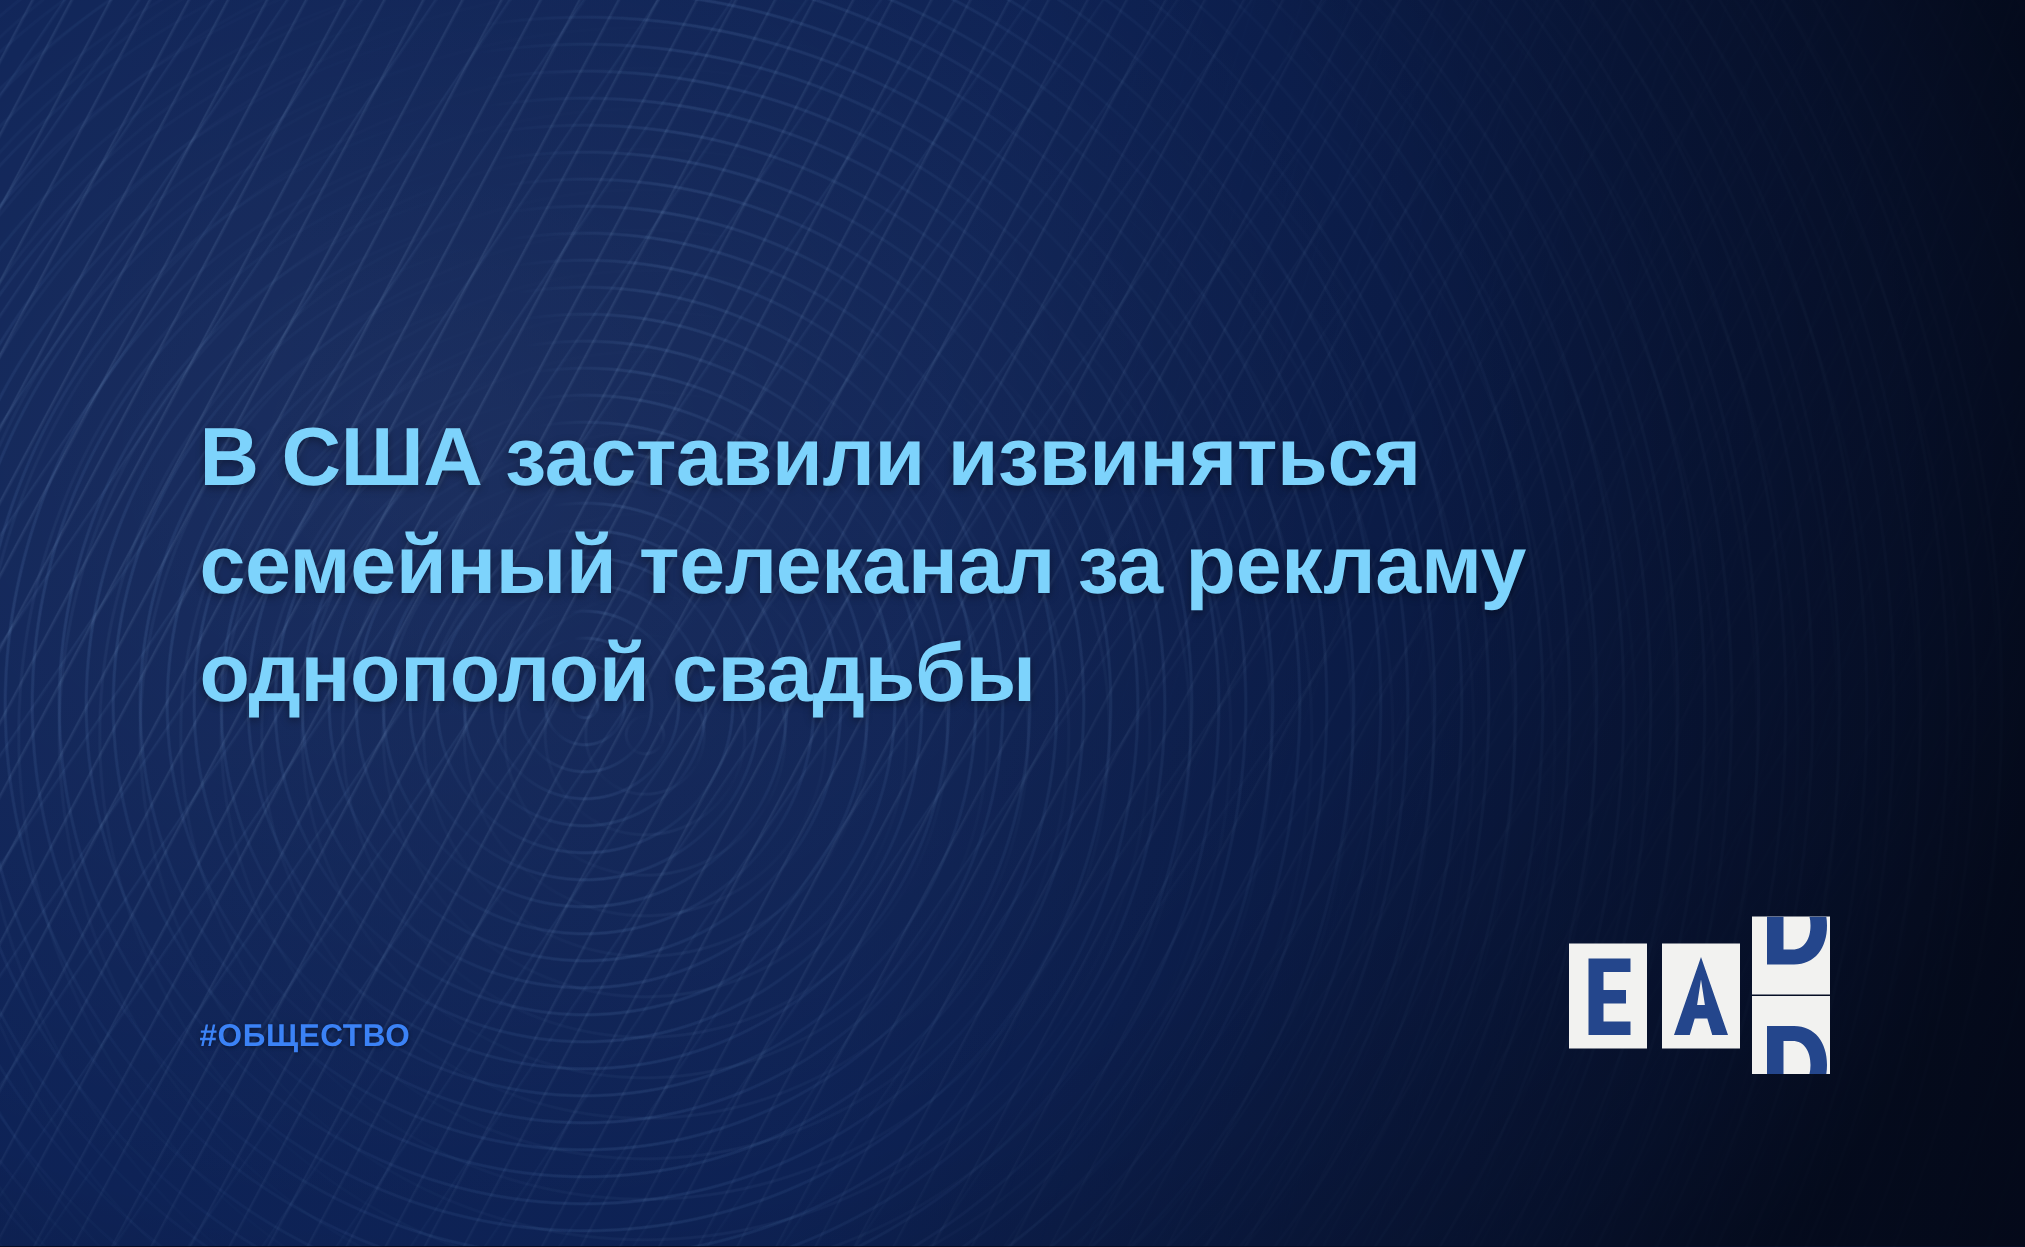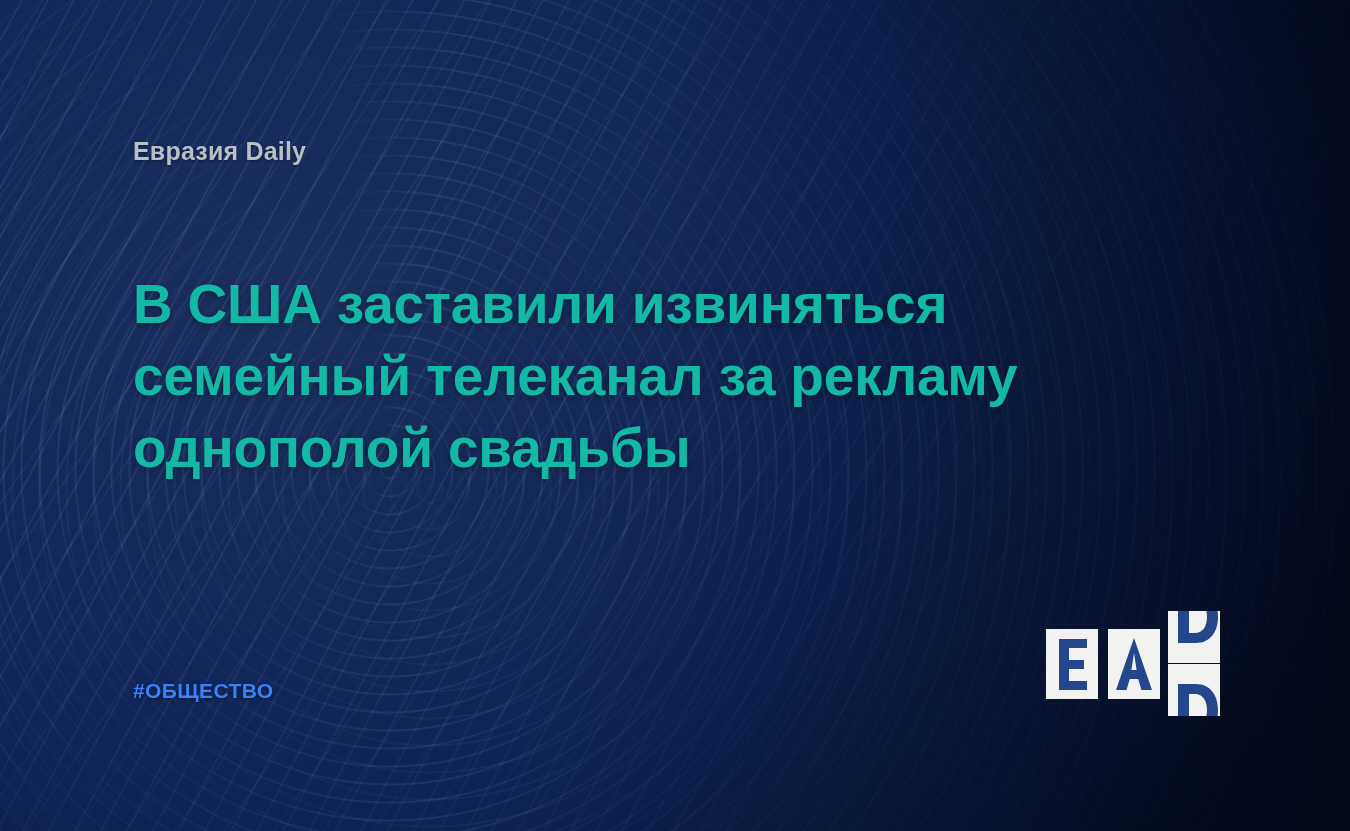--- a/index.html
+++ b/index.html
@@ -180,21 +180,21 @@
 
   #headline {
     position: absolute;
     left: 133px;
     top: 268px;
     width: 1090px;
     margin: 0;
     font-size: 55px;
     line-height: 72px;
     font-weight: bold;
-    color: #14b8a6;
+    color: #7dd3fc;
     letter-spacing: -0.2px;
     text-shadow: 0 2px 6px rgba(0,0,0,.35);
   }
 
   #tag {
     position: absolute;
     left: 133px;
     top: 679px;
     font-size: 21px;
     font-weight: bold;
@@ -232,21 +232,20 @@
   <div class="bg-base"></div>
   <div class="trail-rings"></div>
   <div class="trail-rings b"></div>
   <div class="streaks"></div>
   <div class="streaks right"></div>
   <div class="bg-dark-right"></div>
   <div class="bg-vignette"></div>
 
   <div class="content">
 
-    <div id="site-name">Евразия Daily</div>
 
     <h1 id="headline">В США заставили извиняться семейный телеканал за рекламу однополой свадьбы</h1>
 
     <div id="tag">#ОБЩЕСТВО</div>
 
     <div id="logo">
 
       <div class="tile tile-e">
         <svg width="52" height="70" viewBox="0 0 52 70" aria-hidden="true">
           <path d="M13 10 H41 V19 H23 V31 H38 V40 H23 V52 H41 V61 H13 Z" fill="#24468c"></path>

